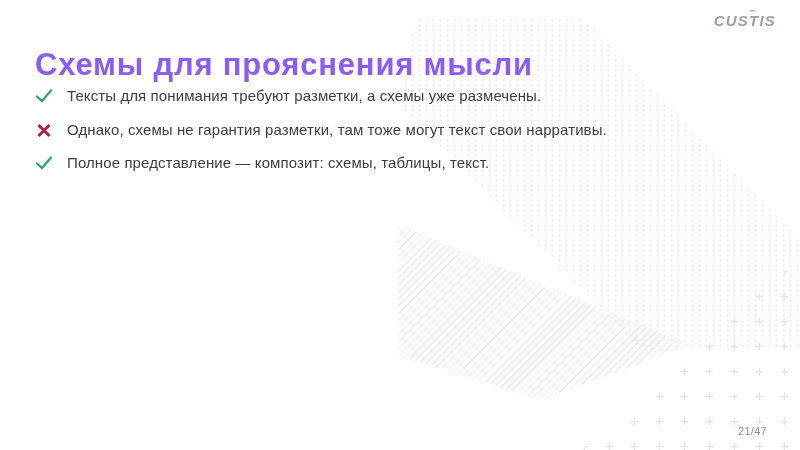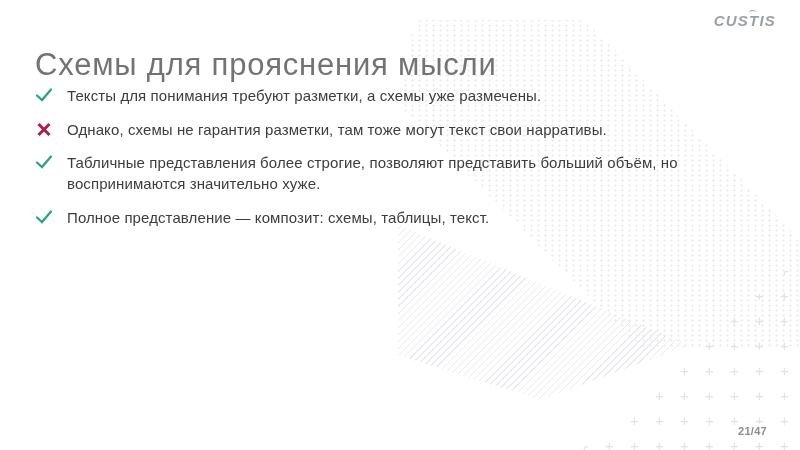--- a/index.html
+++ b/index.html
@@ -36,42 +36,42 @@
     color:#9aa0a4;font-size:15px;font-weight:bold;letter-spacing:1.2px;font-style:italic;
   }
   .logo .logo-t{position:relative;display:inline-block;}
   .logo .logo-t::before{
     content:"";position:absolute;left:0;right:3px;top:-2px;height:2px;
     border-top:1.6px solid #9aa0a4;border-radius:50%/100% 100% 0 0;
   }
   
   .slide-title{
     position:absolute;left:35px;top:26px;z-index:2;
-    color:#737373;font-size:31px;font-weight:normal;letter-spacing:.8px;
+    color:#8b5cf6;font-size:31px;font-weight:bold;letter-spacing:.8px;
   }
   
   .bullets{
     position:absolute;left:35px;top:85px;width:712px;z-index:2;
     display:flex;flex-direction:column;
   }
   .bullet{
-    display:flex;align-items:flex-start;margin-bottom:12.5px;
+    display:flex;align-items:center;margin-bottom:12.5px;
   }
   .bullet .icon{
     flex:0 0 18px;width:18px;height:18px;margin-right:14px;margin-top:1px;
   }
   .bullet .icon svg{display:block;width:18px;height:18px;}
   .bullet .txt{
     color:#3d3d3f;font-size:15px;line-height:21px;letter-spacing:.1px;
   }
   
   .page-num{
     position:absolute;right:30px;bottom:12px;z-index:3;
     color:#8d8d8d;font-size:11px;letter-spacing:.3px;
-    background:#ffffff;padding:1px 3px;font-weight:bold;
+    background:#ffffff;padding:1px 3px;
   }
 </style>
 </head>
 <body>
 
 <div class="decor dot-pattern"></div>
 <div class="decor stripe-pattern"></div>
 <div class="decor plus-pattern">
     <span>+</span>
     <span>+</span>
@@ -166,28 +166,20 @@
         <svg viewBox="0 0 18 18" fill="none">
           <line x1="3.5" y1="4" x2="14.5" y2="15" stroke="#ac1e4d" stroke-width="3"></line>
           <line x1="14.5" y1="4" x2="3.5" y2="15" stroke="#ac1e4d" stroke-width="3"></line>
         </svg>
       </span>
     <span class="txt">Однако, схемы не гарантия разметки, там тоже могут текст свои нарративы.</span>
   </div>
 
 
 
-  <div class="bullet">
-    <span class="icon">
-        <svg viewBox="0 0 18 18" fill="none">
-          <polyline points="2,9.5 7,14 16,3.5" stroke="#2fa189" stroke-width="2.3" stroke-linecap="round" stroke-linejoin="miter"></polyline>
-        </svg>
-      </span>
-    <span class="txt">Табличные представления более строгие, позволяют представить больший объём, но воспринимаются значительно хуже.</span>
-  </div>
 
   <div class="bullet">
     <span class="icon">
         <svg viewBox="0 0 18 18" fill="none">
           <polyline points="2,9.5 7,14 16,3.5" stroke="#2fa189" stroke-width="2.3" stroke-linecap="round" stroke-linejoin="miter"></polyline>
         </svg>
       </span>
     <span class="txt">Полное представление — композит: схемы, таблицы, текст.</span>
   </div>
 </div>

